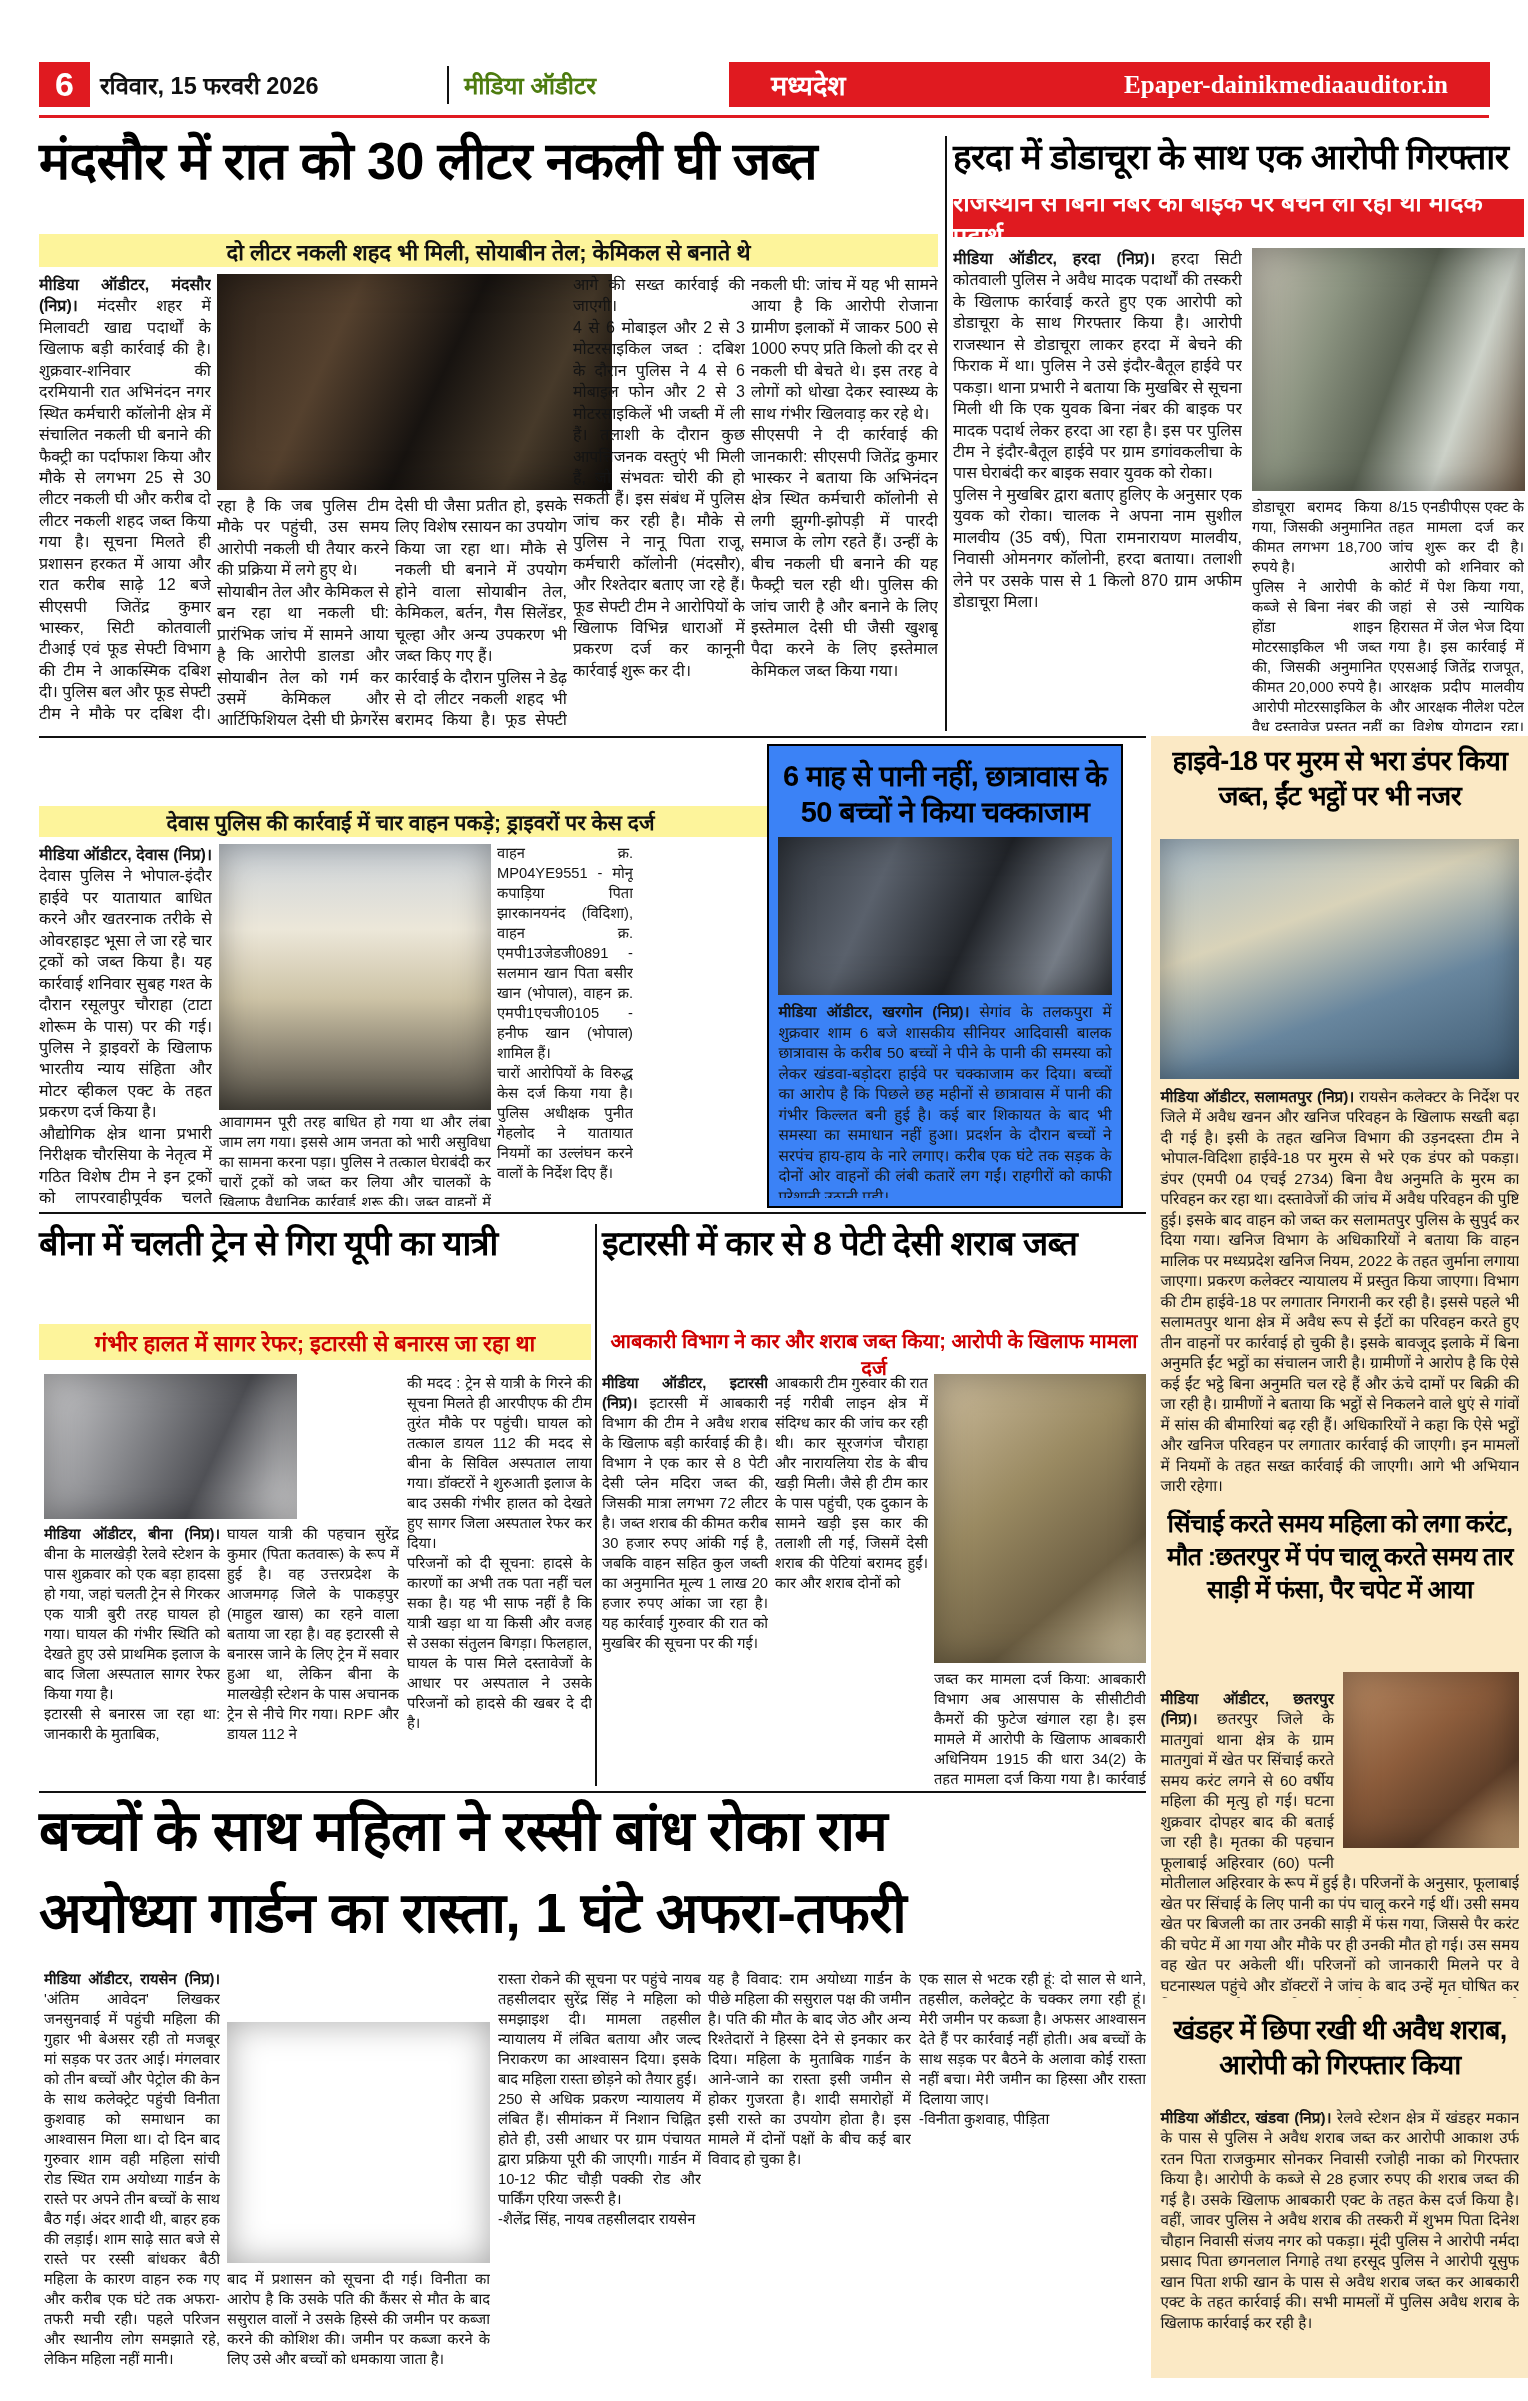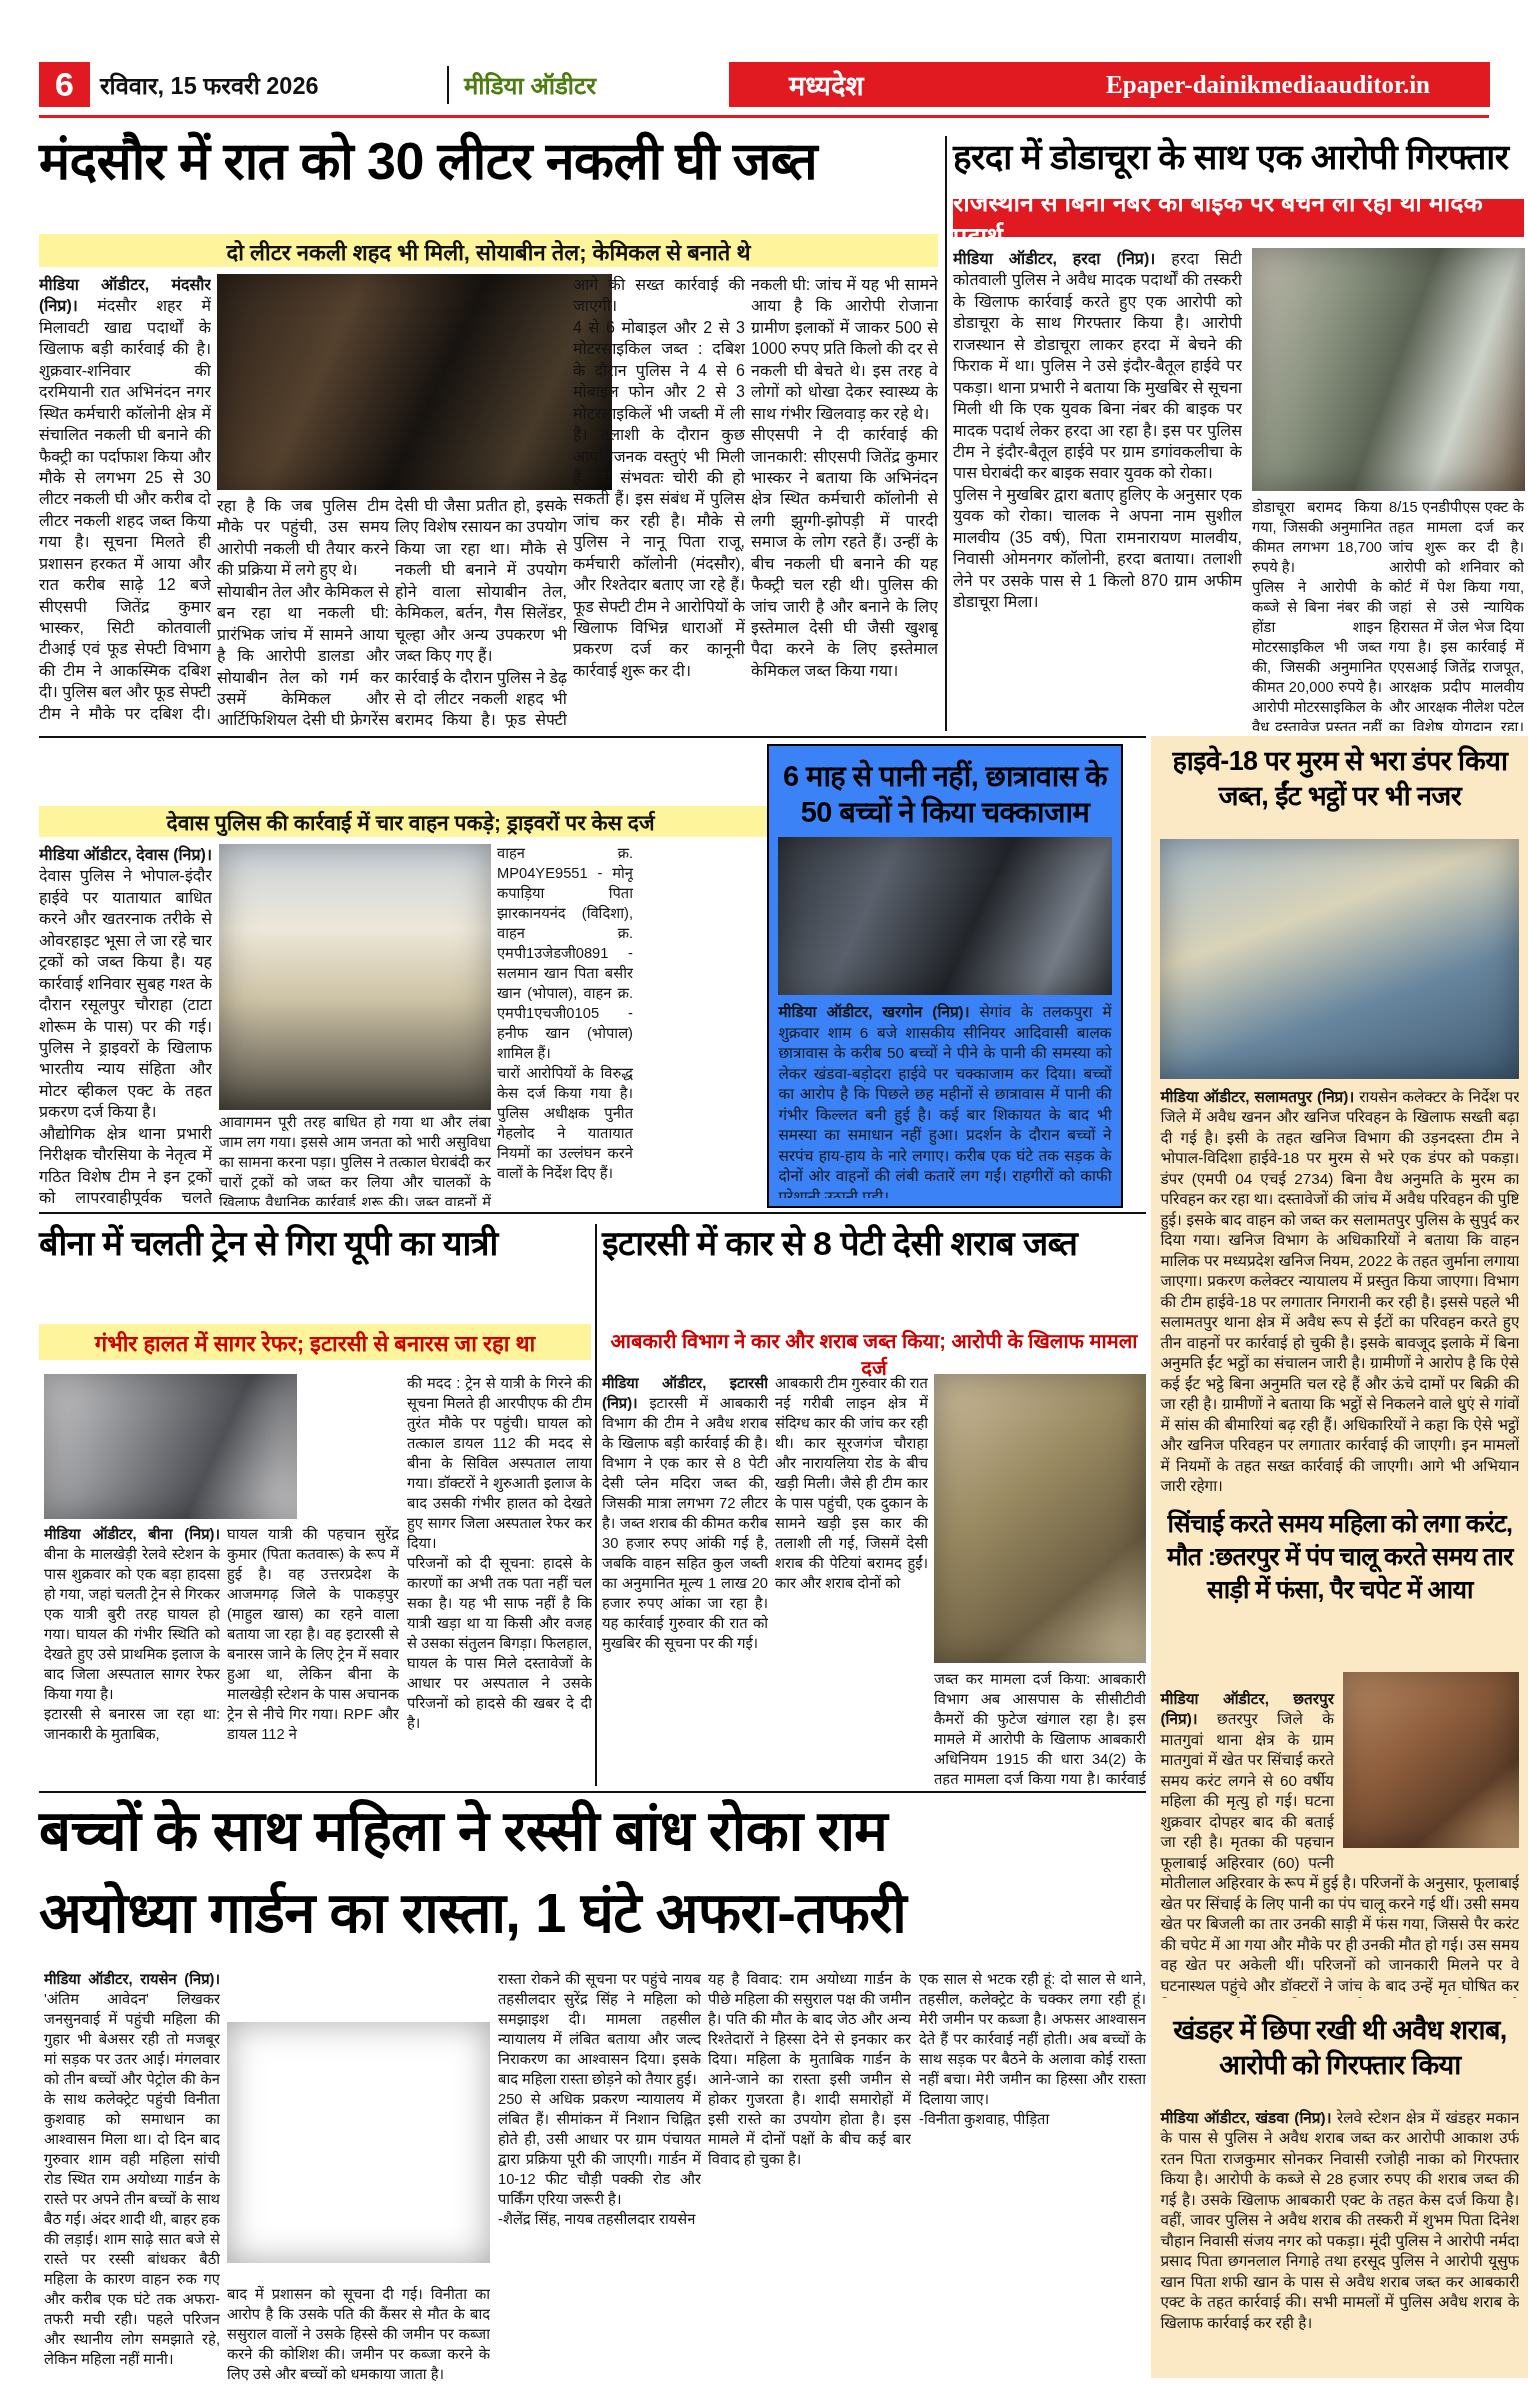--- a/index.html
+++ b/index.html
@@ -33,21 +33,21 @@
 </style>
 </head>
 <body>
 
 <div class="page">
 
   <div class="abs" style="left:39px;top:62px;width:51px;height:45px;background:#e01a20;color:#fff;display:flex;align-items:center;justify-content:center;font-size:34px;font-weight:900;">6</div>
   <div class="abs" style="left:100px;top:62px;height:45px;display:flex;align-items:center;font-size:23.5px;font-weight:900;color:#111;">रविवार, 15 फरवरी 2026</div>
   <div class="abs rule" style="left:447px;top:66px;width:1.8px;height:38px;"></div>
   <div class="abs" style="left:464px;top:62px;height:45px;display:flex;align-items:center;font-size:24px;font-weight:900;color:#4d7c0f;">मीडिया ऑडीटर</div>
-  <div class="abs redband" style="left:729px;top:62px;width:761px;height:45px;display:flex;align-items:center;justify-content:space-between;padding:0 60px;box-sizing:border-box;">
+  <div class="abs redband" style="left:729px;top:62px;width:761px;height:45px;display:flex;align-items:center;justify-content:space-between;padding:0 42px;box-sizing:border-box;">
     <span style="font-size:27px;font-weight:900;">मध्यदेश</span>
     <span style="font-size:25px;font-weight:bold;font-family:'Liberation Serif','DejaVu Serif',serif;">Epaper-dainikmediaauditor.in</span>
   </div>
   <div class="abs redrule" style="left:39px;top:115px;width:1450px;height:2.9px;"></div>
 
   <div class="abs hl" style="left:39px;top:134px;width:899px;font-size:52px;">मंदसौर में रात को 30 लीटर नकली घी जब्त</div>
   <div class="abs band yellow" style="left:39px;top:234px;width:899px;height:33px;font-size:22px;">दो लीटर नकली शहद भी मिली, सोयाबीन तेल; केमिकल से बनाते थे</div>
   <div class="abs ph ph-night" style="left:217px;top:274px;width:395px;height:216px;"></div>
   <div class="abs txt" style="left:39px;top:274px;width:172px;height:454px;overflow:hidden;"><b class="byline">मीडिया ऑडीटर, मंदसौर (निप्र)।</b> <span>मंदसौर शहर में मिलावटी खाद्य पदार्थों के खिलाफ बड़ी कार्रवाई की है। शुक्रवार-शनिवार की दरमियानी रात अभिनंदन नगर स्थित कर्मचारी कॉलोनी क्षेत्र में संचालित नकली घी बनाने की फैक्ट्री का पर्दाफाश किया और मौके से लगभग 25 से 30 लीटर नकली घी और करीब दो लीटर नकली शहद जब्त किया गया है। सूचना मिलते ही प्रशासन हरकत में आया और रात करीब साढ़े 12 बजे सीएसपी जितेंद्र कुमार भास्कर, सिटी कोतवाली टीआई एवं फूड सेफ्टी विभाग की टीम ने आकस्मिक दबिश दी। पुलिस बल और फूड सेफ्टी टीम ने मौके पर दबिश दी। बताया जा</span></div>
   <div class="abs txt" style="left:217px;top:495px;width:172px;height:233px;overflow:hidden;">रहा है कि जब पुलिस टीम मौके पर पहुंची, उस समय आरोपी नकली घी तैयार करने की प्रक्रिया में लगे हुए थे।
@@ -121,21 +121,21 @@
   <div class="abs txt-sm" style="left:775px;top:1374px;width:153px;height:411px;overflow:hidden;">आबकारी टीम गुरुवार की रात नई गरीबी लाइन क्षेत्र में संदिग्ध कार की जांच कर रही थी। कार सूरजगंज चौराहा और नारायलिया रोड के बीच खड़ी मिली। जैसे ही टीम कार के पास पहुंची, एक दुकान के सामने खड़ी इस कार की तलाशी ली गई, जिसमें देसी शराब की पेटियां बरामद हुईं। कार और शराब दोनों को</div>
   <div class="abs ph ph-officers" style="left:934px;top:1374px;width:212px;height:289px;"></div>
   <div class="abs txt-sm" style="left:934px;top:1670px;width:212px;height:115px;overflow:hidden;">जब्त कर मामला दर्ज किया: आबकारी विभाग अब आसपास के सीसीटीवी कैमरों की फुटेज खंगाल रहा है। इस मामले में आरोपी के खिलाफ आबकारी अधिनियम 1915 की धारा 34(2) के तहत मामला दर्ज किया गया है। कार्रवाई में सहायक जिला आबकारी अधिकारी अशोक के.पहारिया, मुख्य आरक्षक दुर्गाप्रसाद माही, आरक्षक मदन रघुवंशी, रवि दुबे, धर्मेंद्र यादव आदि की महत्वपूर्ण भूमिका रही।</div>
 
   <div class="abs rule" style="left:39px;top:1791px;width:1107px;height:1.8px;"></div>
 
   <div class="abs hl" style="left:39px;top:1802px;width:1107px;font-size:56px;">बच्चों के साथ महिला ने रस्सी बांध रोका राम</div>
   <div class="abs hl" style="left:39px;top:1884px;width:1107px;font-size:56px;">अयोध्या गार्डन का रास्ता, 1 घंटे अफरा-तफरी</div>
   <div class="abs txt-sm" style="left:44px;top:1970px;width:176px;height:404px;overflow:hidden;"><b class="byline">मीडिया ऑडीटर, रायसेन (निप्र)।</b> <span>'अंतिम आवेदन' लिखकर जनसुनवाई में पहुंची महिला की गुहार भी बेअसर रही तो मजबूर मां सड़क पर उतर आई। मंगलवार को तीन बच्चों और पेट्रोल की केन के साथ कलेक्ट्रेट पहुंची विनीता कुशवाह को समाधान का आश्वासन मिला था। दो दिन बाद गुरुवार शाम वही महिला सांची रोड स्थित राम अयोध्या गार्डन के रास्ते पर अपने तीन बच्चों के साथ बैठ गई। अंदर शादी थी, बाहर हक की लड़ाई। शाम साढ़े सात बजे से रास्ते पर रस्सी बांधकर बैठी महिला के कारण वाहन रुक गए और करीब एक घंटे तक अफरा-तफरी मची रही। पहले परिजन और स्थानीय लोग समझाते रहे, लेकिन महिला नहीं मानी।</span></div>
   <div class="abs ph ph-crowd" style="left:227px;top:2022px;width:263px;height:241px;"></div>
-  <div class="abs txt-sm" style="left:227px;top:2270px;width:263px;height:105px;overflow:hidden;margin-top:15px;">बाद में प्रशासन को सूचना दी गई। विनीता का आरोप है कि उसके पति की कैंसर से मौत के बाद ससुराल वालों ने उसके हिस्से की जमीन पर कब्जा करने की कोशिश की। जमीन पर कब्जा करने के लिए उसे और बच्चों को धमकाया जाता है।</div>
+  <div class="abs txt-sm" style="left:227px;top:2270px;width:263px;height:105px;overflow:hidden;">बाद में प्रशासन को सूचना दी गई। विनीता का आरोप है कि उसके पति की कैंसर से मौत के बाद ससुराल वालों ने उसके हिस्से की जमीन पर कब्जा करने की कोशिश की। जमीन पर कब्जा करने के लिए उसे और बच्चों को धमकाया जाता है।</div>
   <div class="abs txt-sm" style="left:498px;top:1970px;width:203px;height:404px;overflow:hidden;">रास्ता रोकने की सूचना पर पहुंचे नायब तहसीलदार सुरेंद्र सिंह ने महिला को समझाइश दी। मामला तहसील न्यायालय में लंबित बताया और जल्द निराकरण का आश्वासन दिया। इसके बाद महिला रास्ता छोड़ने को तैयार हुई।
 250 से अधिक प्रकरण न्यायालय में लंबित हैं। सीमांकन में निशान चिह्नित होते ही, उसी आधार पर ग्राम पंचायत द्वारा प्रक्रिया पूरी की जाएगी। गार्डन में 10-12 फीट चौड़ी पक्की रोड और पार्किंग एरिया जरूरी है।
 -शैलेंद्र सिंह, नायब तहसीलदार रायसेन</div>
   <div class="abs txt-sm" style="left:708px;top:1970px;width:203px;height:404px;overflow:hidden;">यह है विवाद: राम अयोध्या गार्डन के पीछे महिला की ससुराल पक्ष की जमीन है। पति की मौत के बाद जेठ और अन्य रिश्तेदारों ने हिस्सा देने से इनकार कर दिया। महिला के मुताबिक गार्डन के आने-जाने का रास्ता इसी जमीन से होकर गुजरता है। शादी समारोहों में इसी रास्ते का उपयोग होता है। इस मामले में दोनों पक्षों के बीच कई बार विवाद हो चुका है।</div>
   <div class="abs txt-sm" style="left:919px;top:1970px;width:227px;height:404px;overflow:hidden;">एक साल से भटक रही हूं: दो साल से थाने, तहसील, कलेक्ट्रेट के चक्कर लगा रही हूं। मेरी जमीन पर कब्जा है। अफसर आश्वासन देते हैं पर कार्रवाई नहीं होती। अब बच्चों के साथ सड़क पर बैठने के अलावा कोई रास्ता नहीं बचा। मेरी जमीन का हिस्सा और रास्ता दिलाया जाए।
 -विनीता कुशवाह, पीड़िता</div>
 
 </div>
 
 

